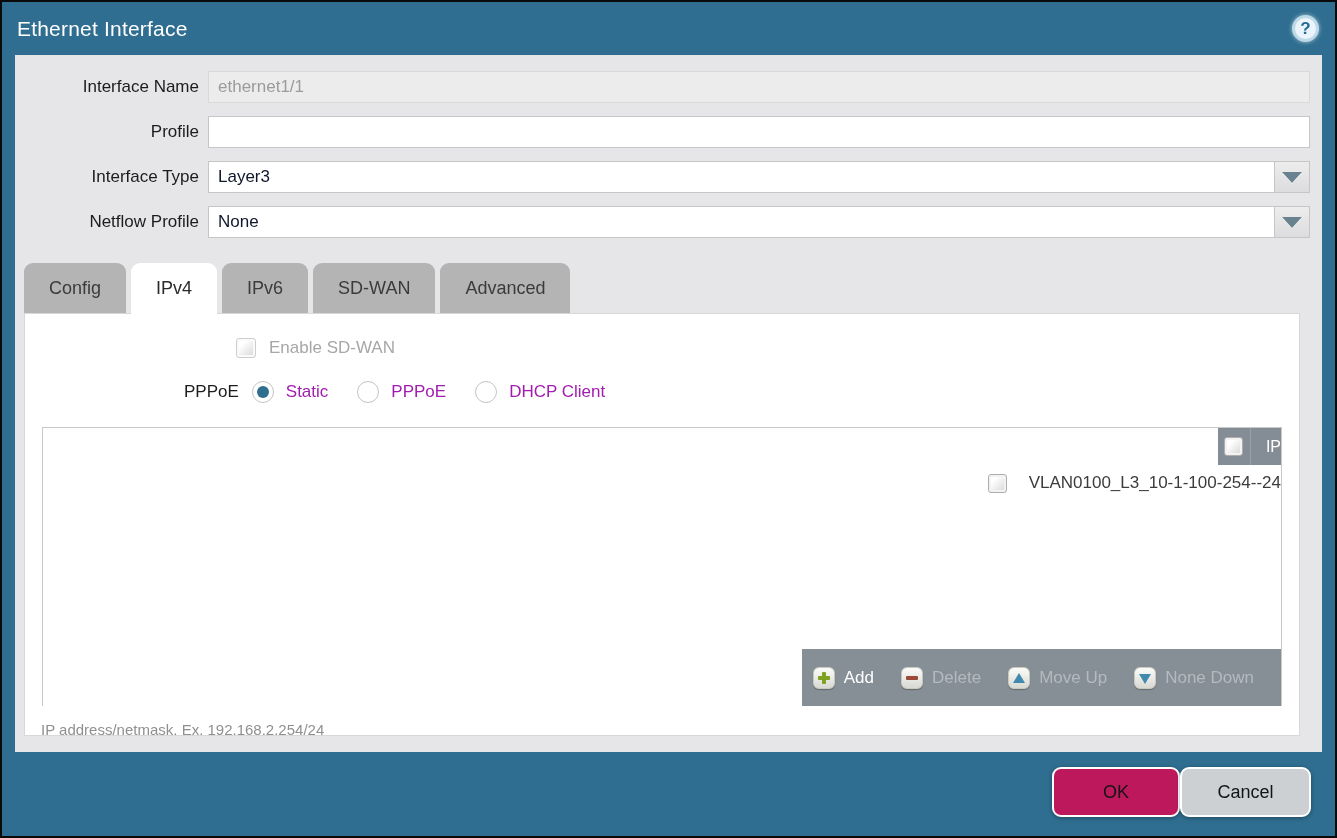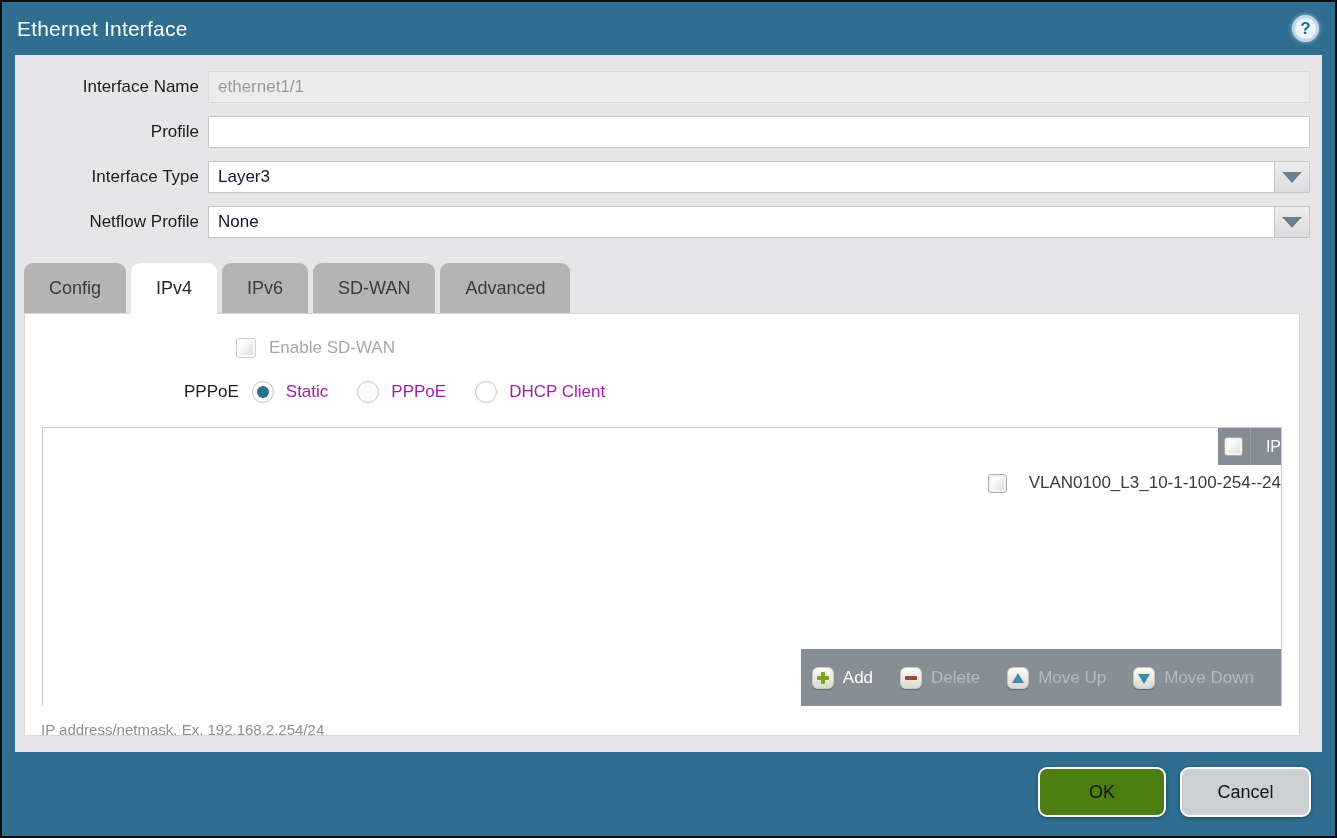--- a/index.html
+++ b/index.html
@@ -196,21 +196,21 @@
     padding: 15px 24px 0 0;
   }
   .btn {
     height: 50px; border-radius: 9px;
     border: 2px solid #ffffff;
     font-family: "Liberation Sans", sans-serif;
     font-size: 18px; color: #141414;
     box-shadow: 0 1px 4px rgba(0,0,0,0.35);
     cursor: pointer;
   }
-  .btn-ok { width: 128px; background: #4d7c0f; margin-right: 14px; }
+  .btn-ok { width: 128px; background: #be185d; }
   .btn-cancel { width: 131px; background: #ccd0d3; }
 </style>
 </head>
 <body>
 
 <div class="window">
 
   <div class="titlebar">
     <span class="title">Ethernet Interface</span>
     <span class="help-icon">?</span>
@@ -309,21 +309,21 @@
           <span class="tb-btn disabled">
             <span class="tb-icon glyph-minus"></span>
             <span class="tb-label">Delete</span>
           </span>
           <span class="tb-btn disabled">
             <span class="tb-icon glyph-up"></span>
             <span class="tb-label">Move Up</span>
           </span>
           <span class="tb-btn disabled">
             <span class="tb-icon glyph-down"></span>
-            <span class="tb-label">Move Down</span>
+            <span class="tb-label">None Down</span>
           </span>
         </div>
       </div>
 
       <div class="hint">IP address/netmask. Ex. 192.168.2.254/24</div>
 
     </div>
   </div>
 
   <div class="footer">

